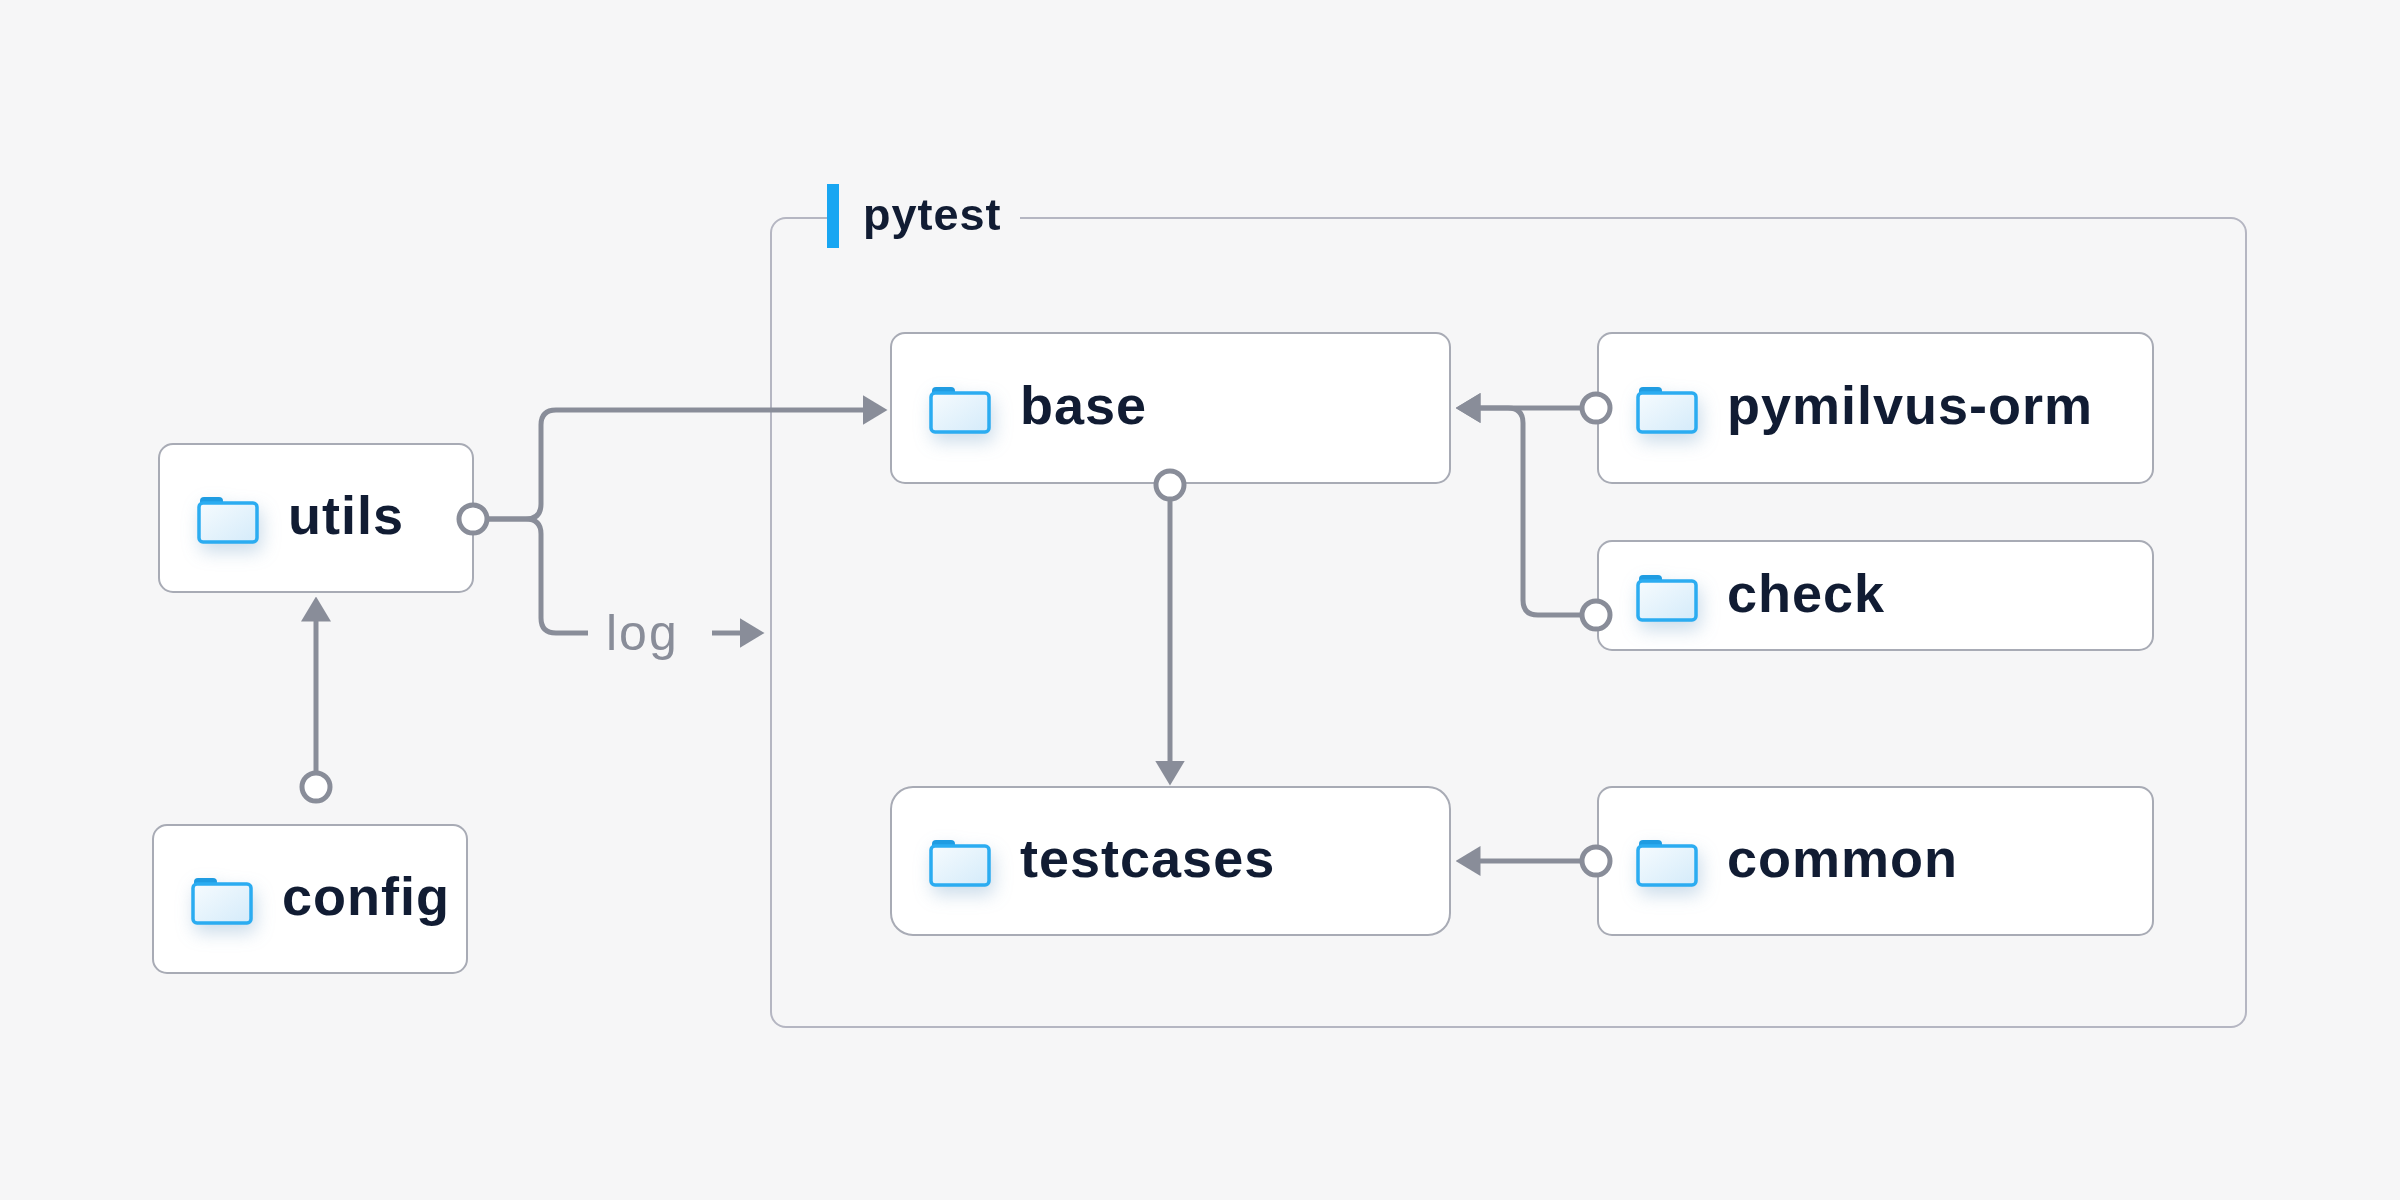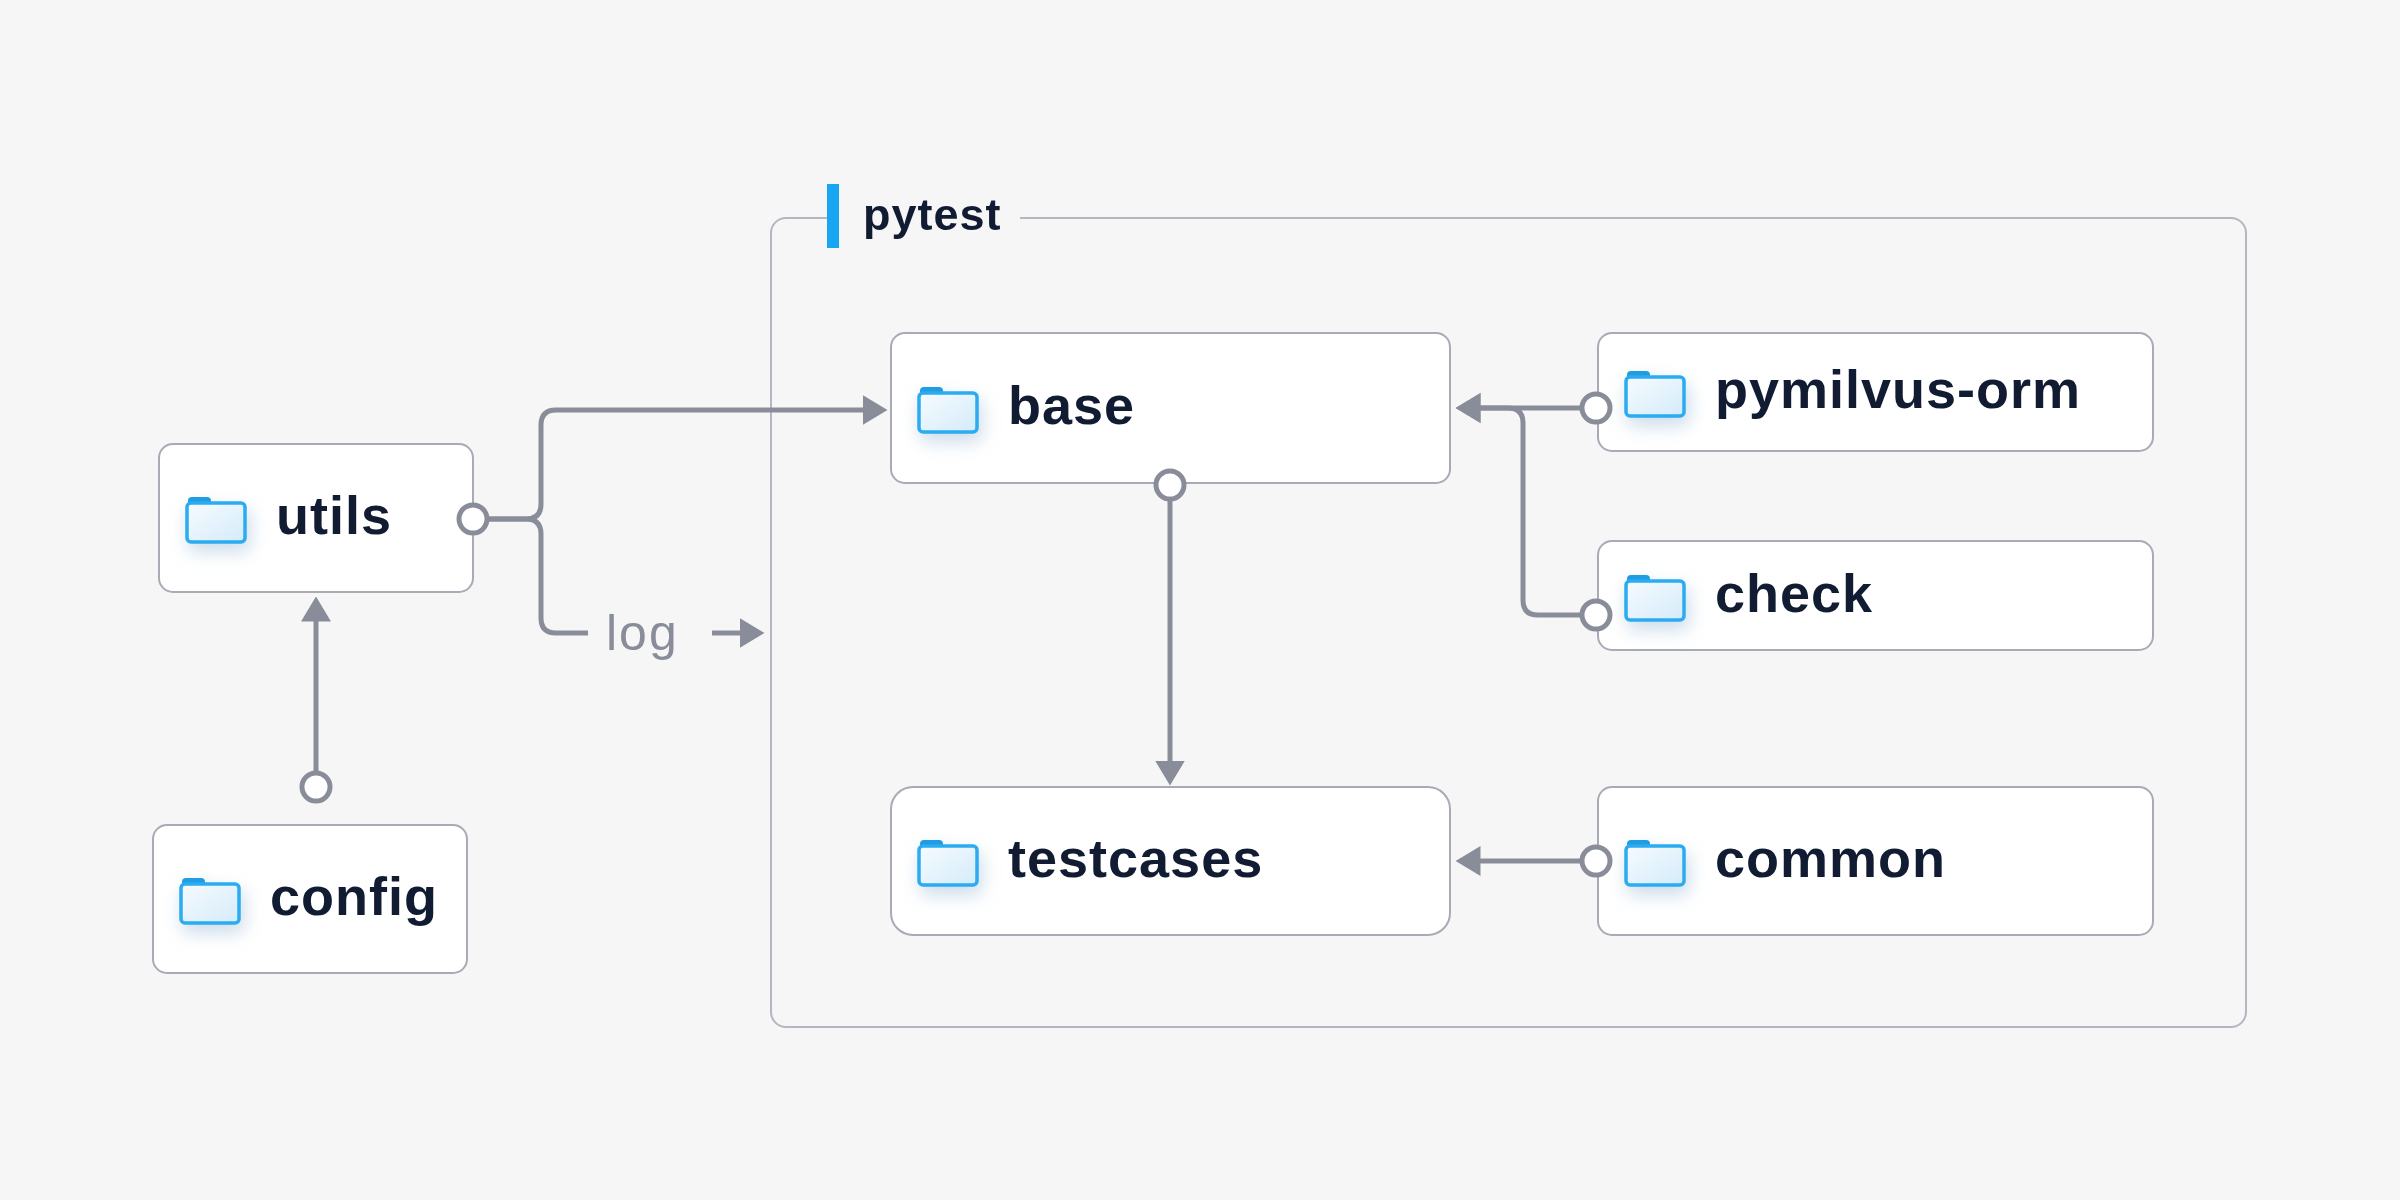--- a/index.html
+++ b/index.html
@@ -26,21 +26,21 @@
   .pytest-text{
     font-size:45px;font-weight:700;color:var(--text-navy,#111c33);
     letter-spacing:1px;line-height:1;padding-bottom:4px;
   }
 
   
   .node{
     position:absolute;background:#fff;
     border:2px solid var(--box-border,#a8abb5);
     border-radius:15px;display:flex;align-items:center;
-    padding-left:24px;gap:28px;box-sizing:border-box;z-index:2;text-align:right;
+    padding-left:36px;gap:28px;box-sizing:border-box;z-index:2;text-align:right;
   }
   .node-label{
     font-size:54px;font-weight:700;color:var(--text-navy,#111c33);
     letter-spacing:1px;white-space:nowrap;line-height:1;padding-bottom:6px;
   }
   .folder{width:64px;height:54px;flex:none;filter:drop-shadow(3px 8px 9px rgba(70,130,180,.28));}
 
   
   .edges{position:absolute;left:0;top:0;width:2400px;height:1200px;z-index:4;pointer-events:none;}
   .edge-stroke{stroke:var(--line-gray,#898d99);}
@@ -83,21 +83,21 @@
   </div>
 
   <div class="node" style="left:890px;top:332px;width:561px;height:152px;">
     <svg class="folder" viewBox="0 0 64 54">
       <path d="M4 16 v-6 a4 4 0 0 1 4 -4 h15 a4 4 0 0 1 4 4 v6 z" fill="#1f9ce2"></path>
       <rect x="3" y="12" width="58" height="39" rx="4" fill="url(#fg)" stroke="#2bacf1" stroke-width="3.5"></rect>
     </svg>
     <span class="node-label">base</span>
   </div>
 
-  <div class="node" style="left:1597px;top:332px;width:557px;height:120px;">
+  <div class="node" style="left:1597px;top:332px;width:557px;height:152px;">
     <svg class="folder" viewBox="0 0 64 54">
       <path d="M4 16 v-6 a4 4 0 0 1 4 -4 h15 a4 4 0 0 1 4 4 v6 z" fill="#1f9ce2"></path>
       <rect x="3" y="12" width="58" height="39" rx="4" fill="url(#fg)" stroke="#2bacf1" stroke-width="3.5"></rect>
     </svg>
     <span class="node-label">pymilvus-orm</span>
   </div>
 
   <div class="node" style="left:1597px;top:540px;width:557px;height:111px;">
     <svg class="folder" viewBox="0 0 64 54">
       <path d="M4 16 v-6 a4 4 0 0 1 4 -4 h15 a4 4 0 0 1 4 4 v6 z" fill="#1f9ce2"></path>

